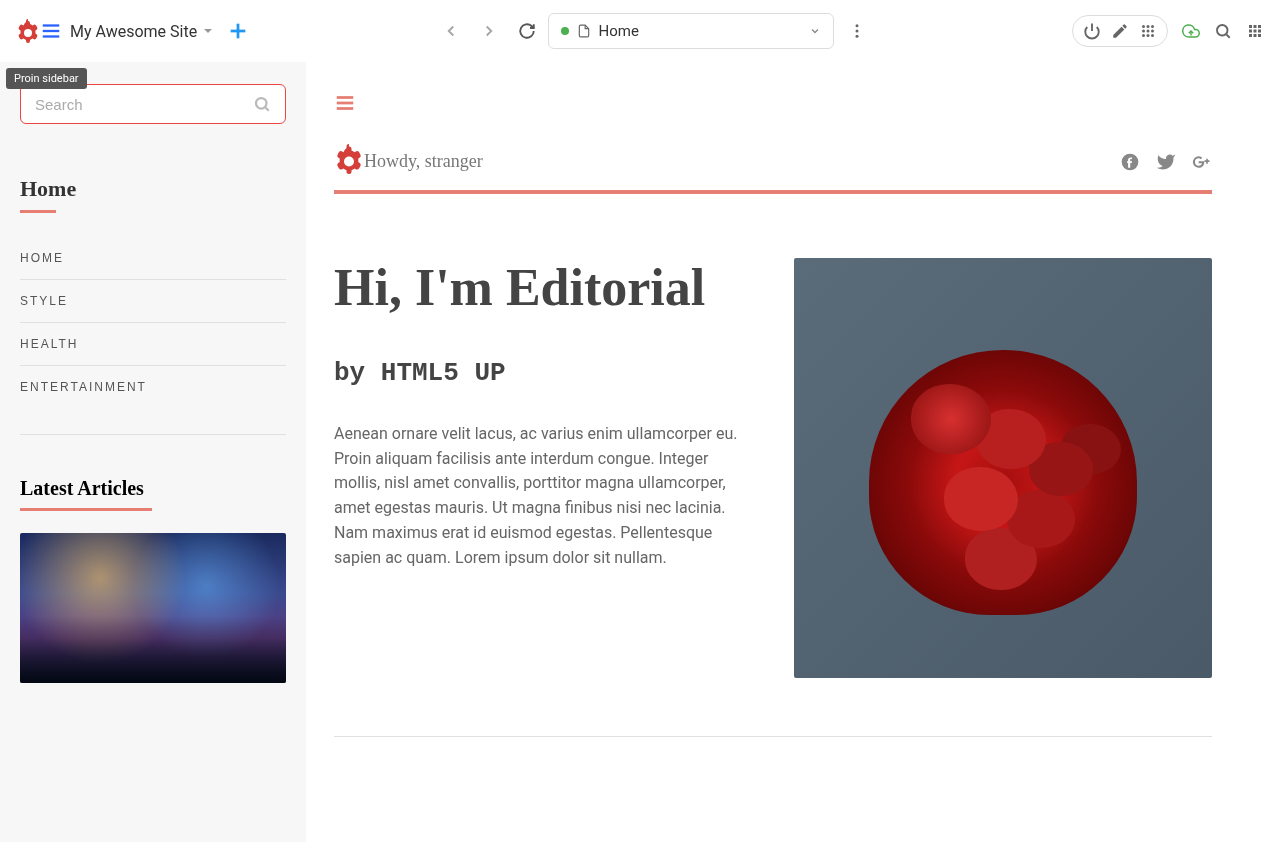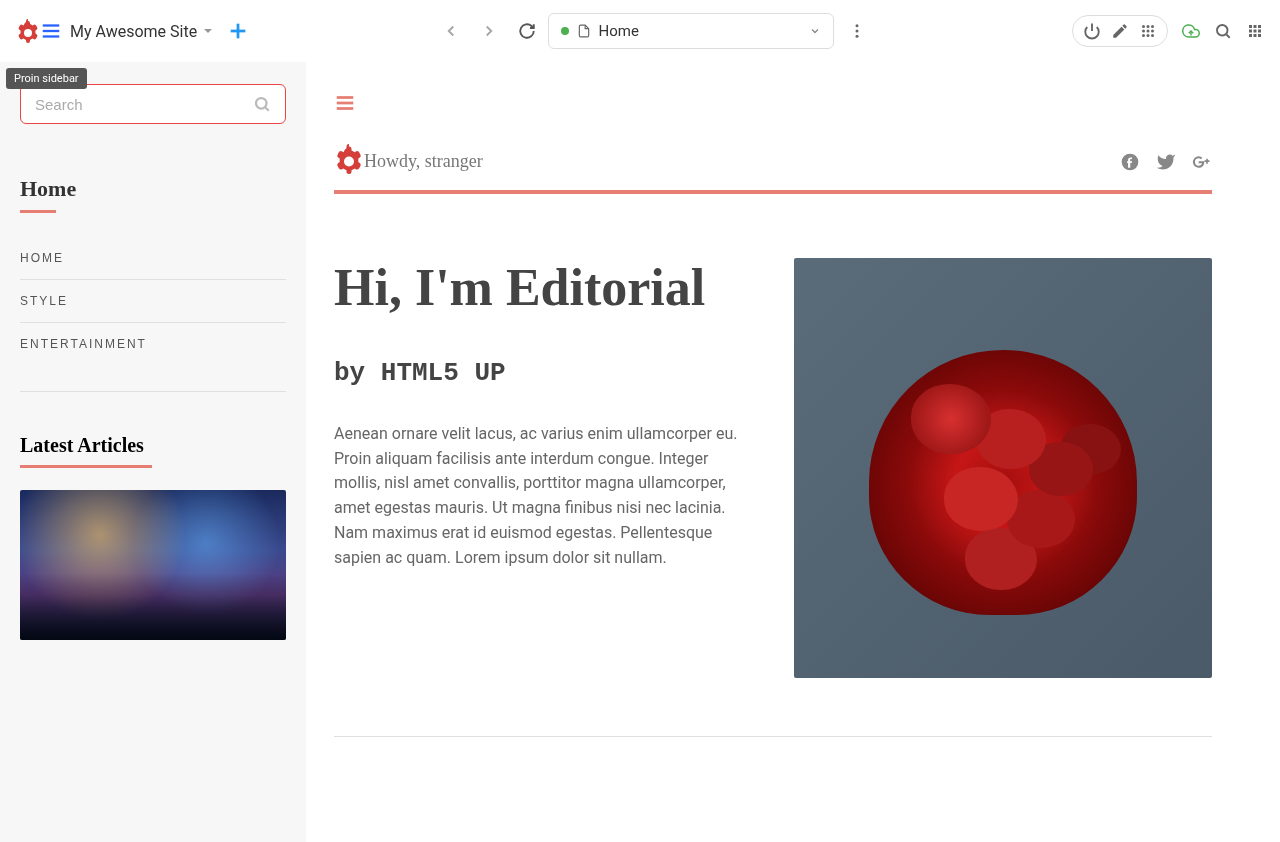--- a/index.html
+++ b/index.html
@@ -189,20 +189,21 @@
           <circle cx="11" cy="11" r="7"></circle>
           <line x1="21" y1="21" x2="16.65" y2="16.65"></line>
         </svg>
     </div>
 
     <h2 class="section-title">Home</h2>
     <div class="section-underline"></div>
     <ul class="menu-list">
       <li class="menu-item">HOME</li>
       <li class="menu-item">STYLE</li>
+      <li class="menu-item">HEALTH</li>
       <li class="menu-item">ENTERTAINMENT</li>
     </ul>
     <hr>
 
     <h2 class="latest-title">Latest Articles</h2>
     <div class="latest-underline"></div>
     <div class="article-img"></div>
   </aside>
 
   <section class="content">

